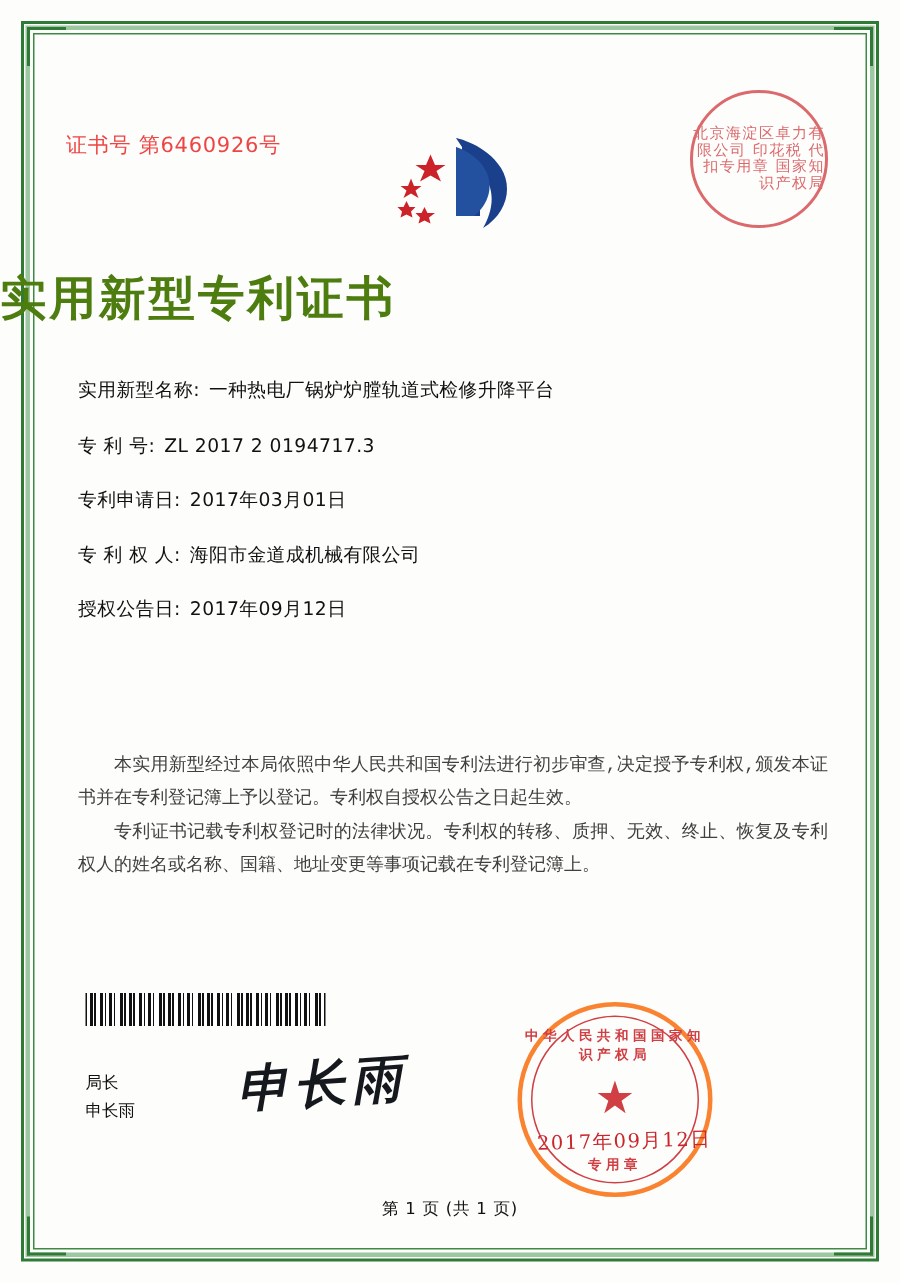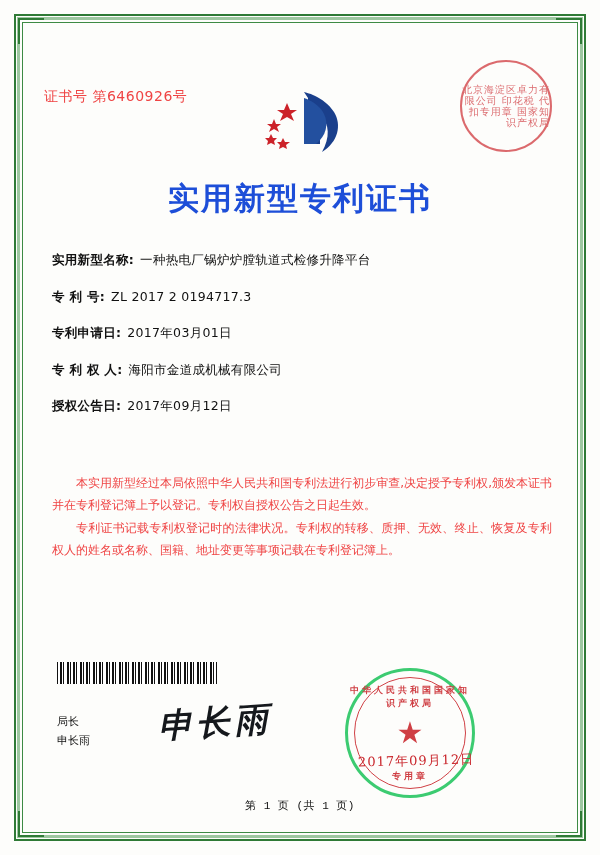--- a/index.html
+++ b/index.html
@@ -79,62 +79,62 @@
     width: 126px;
     height: 74px;
   }
 
   
   .title {
     position: absolute;
     left: 0;
     right: 0;
     top: 178px;
-    text-align: center;
+    text-align: left;
     font-size: 31px;
     font-weight: bold;
     letter-spacing: 2px;
-    color: #1d4ed8;
+    color: #4d7c0f;
     font-family: "DejaVu Serif", "Liberation Serif", serif;
   }
 
   
   .fields {
     position: absolute;
     left: 52px;
     top: 252px;
     width: 500px;
   }
   .field-row {
     display: flex;
     align-items: baseline;
     margin-bottom: 19.5px;
     font-size: 12.5px;
     color: #111;
   }
   .field-label {
     white-space: nowrap;
     letter-spacing: 0.3px;
-    font-weight: bold;
   }
   .field-value {
     margin-left: 6px;
     letter-spacing: 0.3px;
   }
 
   
   .body-text {
     position: absolute;
     left: 52px;
-    top: 473px;
+    top: 500px;
     width: 500px;
     font-size: 12px;
     line-height: 21.5px;
-    color: #ef4444;
+    color: #404040;
     text-align: justify;
+    font-family: Liberation Mono, monospace;
   }
   .body-text p {
     margin: 0 0 2px 0;
     text-indent: 24px;
   }
 
   
   .barcode {
     position: absolute;
     left: 57px;
@@ -172,21 +172,21 @@
   }
 
   
   .seal-main {
     position: absolute;
     left: 345px;
     top: 668px;
     width: 124px;
     height: 124px;
     border-radius: 50%;
-    border: 3px solid #22c55e;
+    border: 3px solid #f97316;
     opacity: 0.88;
   }
   .seal-main .ring {
     position: absolute;
     inset: 6px;
     border-radius: 50%;
     border: 1px solid #c9252b;
   }
   .seal-star {
     position: absolute;
@@ -238,21 +238,20 @@
 
   
   .footer {
     position: absolute;
     left: 0; right: 0;
     top: 798px;
     text-align: center;
     font-size: 11px;
     color: #111;
     letter-spacing: 0.5px;
-    font-family: Liberation Mono, monospace;
   }
 </style>
 </head>
 <body>
 
 <div class="page">
 
   <div class="border-outer"></div>
   <div class="border-guilloche"></div>
   <div class="border-inner"></div>

